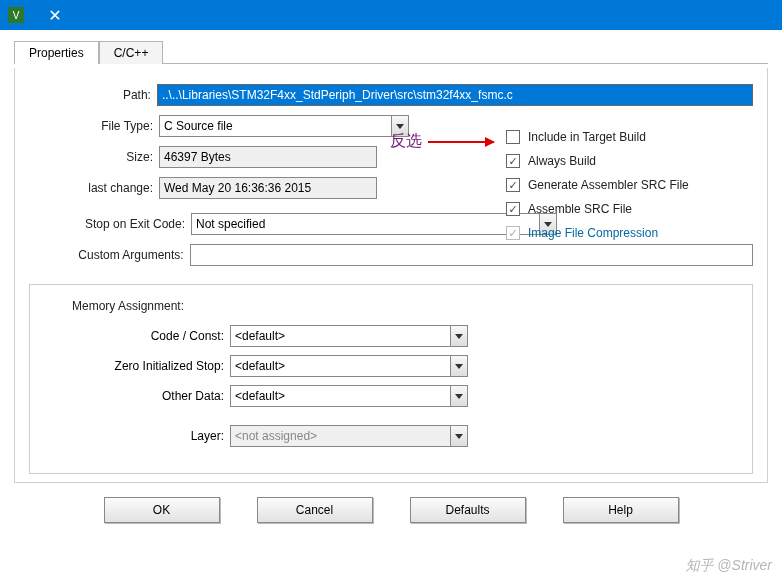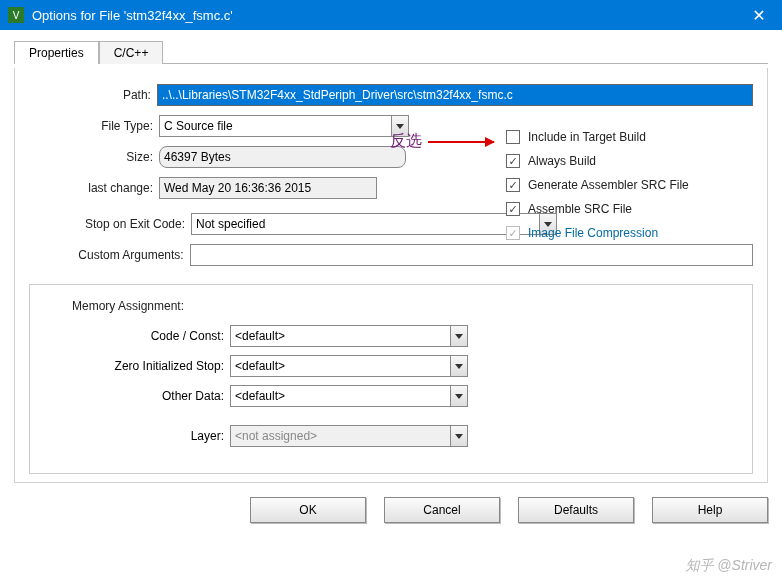--- a/index.html
+++ b/index.html
@@ -194,22 +194,22 @@
 }
 .mem-combo-input { width: 220px; }
 .layer-row { margin-top: 18px; }
 .layer-input {
   background: #f0f0f0;
   color: #888;
   width: 220px;
 }
 .button-row {
   display: flex;
-  gap: 18px;
-  justify-content: flex-end;
+  gap: 37px;
+  justify-content: center;
   margin-top: 14px;
 }
 .btn {
   width: 116px;
   height: 26px;
   border: 1px solid #888;
   background: linear-gradient(#fcfcfc,#e2e2e2);
   font-family: inherit;
   font-size: 12px;
   cursor: pointer;
@@ -224,21 +224,20 @@
   font-style: italic;
   pointer-events: none;
   margin-left: 32px;
 }
 </style>
 </head>
 <body>
 
 <div class="titlebar">
   <span class="titlebar-icon">V</span>
-  <span class="title-text">Options for File 'stm32f4xx_fsmc.c'</span>
   <div class="close-btn">✕</div>
 </div>
 
 <div class="dialog-body">
 
   <div class="tabstrip">
     <div class="tab active">Properties</div>
     <div class="tab">C/C++</div>
   </div>
 
@@ -252,21 +251,21 @@
     <div class="row">
       <div class="label">File Type:</div>
       <div class="combo">
         <input class="field-input combo-input" style="width: 232px;" value="C Source file">
         <div class="combo-btn"></div>
       </div>
     </div>
 
     <div class="row">
       <div class="label">Size:</div>
-      <input class="field-input readonly" style="width: 247px; border-radius: 8px;" readonly="" value="46397 Bytes">
+      <input class="field-input readonly" style="width: 218px;" readonly="" value="46397 Bytes">
     </div>
 
     <div class="row">
       <div class="label">last change:</div>
       <input class="field-input readonly" style="width: 218px;" readonly="" value="Wed May 20 16:36:36 2015">
     </div>
 
     <div class="row" style="margin-top:14px">
       <div class="label" style="width:162px">Stop on Exit Code:</div>
       <div class="combo">

